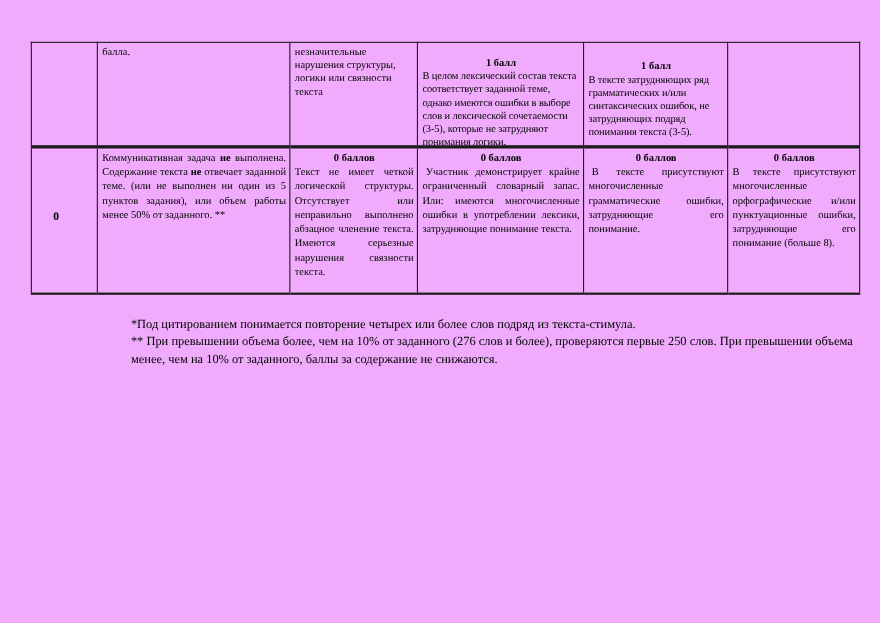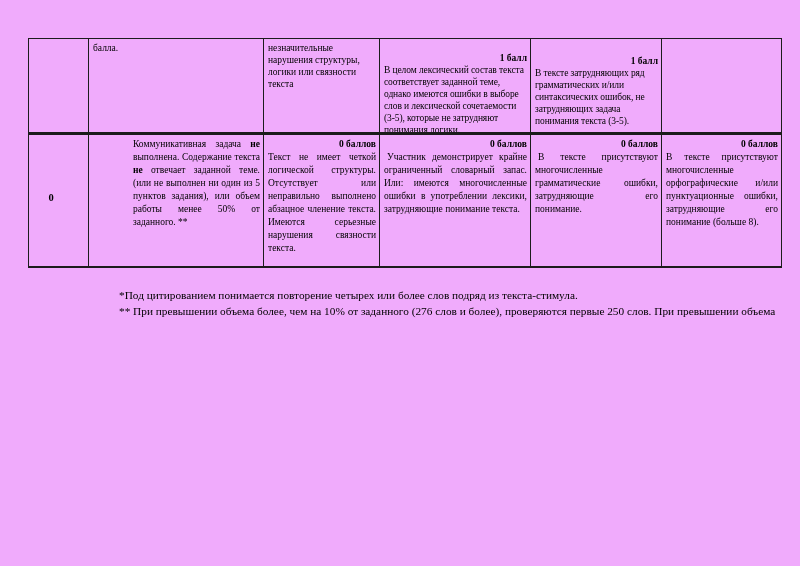--- a/index.html
+++ b/index.html
@@ -34,24 +34,24 @@
   table.rubric tr.r1 td { border-bottom: 3px solid #1c1c1c; }
   table.rubric tr.r2 td { border-bottom: 2px solid #1c1c1c; }
 
   .box {
     box-sizing: border-box;
     overflow: hidden;
     padding: 3px 3px 0 4px;
   }
   tr.r1 .box { height: 93px; line-height: 12px; text-align: left; }
   tr.r2 .box { height: 131px; line-height: 13px; text-align: justify; }
-  .box.c2wide { line-height: 14.6px; margin-left: 40px; }
+  .box.c2wide { line-height: 14.6px; }
   .pt13 { padding-top: 13px; }
   .pt16 { padding-top: 16px; }
-  .hdr { font-weight: bold; text-align: right; }
+  .hdr { font-weight: bold; text-align: center; }
   .nwl { white-space: nowrap; letter-spacing: -0.1px; }
   .b { font-weight: bold; }
   .ind { text-indent: 3px; }
   .score-box {
     box-sizing: border-box;
     display: flex;
     align-items: center;
     justify-content: center;
     height: 131px;
     padding: 0 15px 6px 0;
@@ -104,21 +104,21 @@
             <div class="nwl">(3-5), которые не затрудняют</div>
             <div class="nwl">понимания логики.</div>
           </div>
         </td>
         <td>
           <div class="box pt16">
             <div class="hdr">1 балл</div>
             <div class="nwl">В тексте затрудняющих ряд</div>
             <div class="nwl">грамматических и/или</div>
             <div class="nwl">синтаксических ошибок, не</div>
-            <div class="nwl">затрудняющих задача</div>
+            <div class="nwl">затрудняющих подряд</div>
             <div class="nwl">понимания текста (3-5).</div>
           </div>
         </td>
         <td>
             <div class="box"></div>
           </td>
       </tr>
 
       <tr class="r2">
         <td>
@@ -151,15 +151,16 @@
             <div>В тексте присутствуют многочисленные орфографические и/или пунктуационные ошибки, затрудняющие его понимание (больше 8).</div>
           </div>
         </td>
       </tr>
     </tbody>
   </table>
 
   <div class="footnotes">
     <div>*Под цитированием понимается повторение четырех или более слов подряд из текста-стимула.</div>
     <div>** При превышении объема более, чем на 10% от заданного (276 слов и более), проверяются первые 250 слов. При превышении объема</div>
+    <div>менее, чем на 10% от заданного, баллы за содержание не снижаются.</div>
   </div>
 
 </div>
 
 </body></html>

